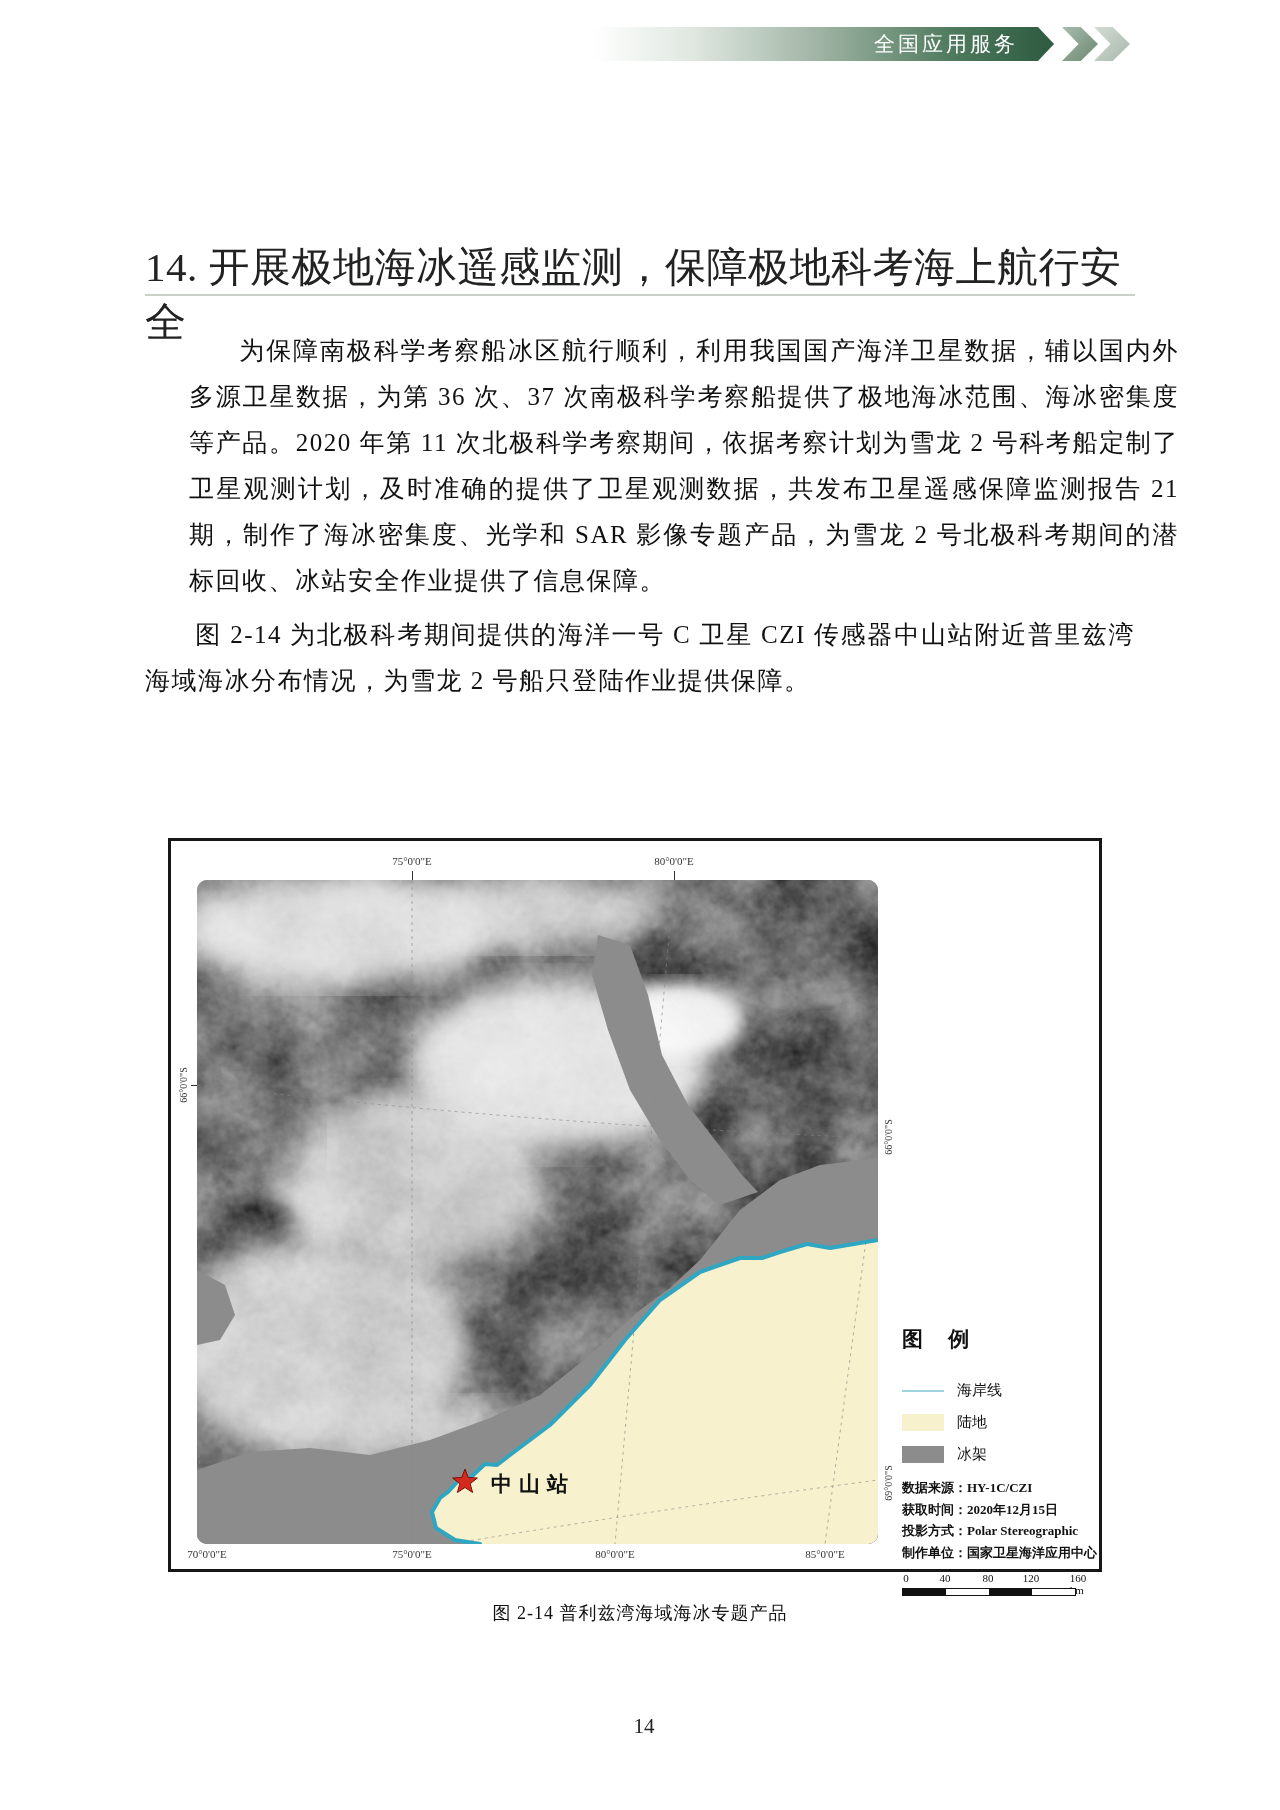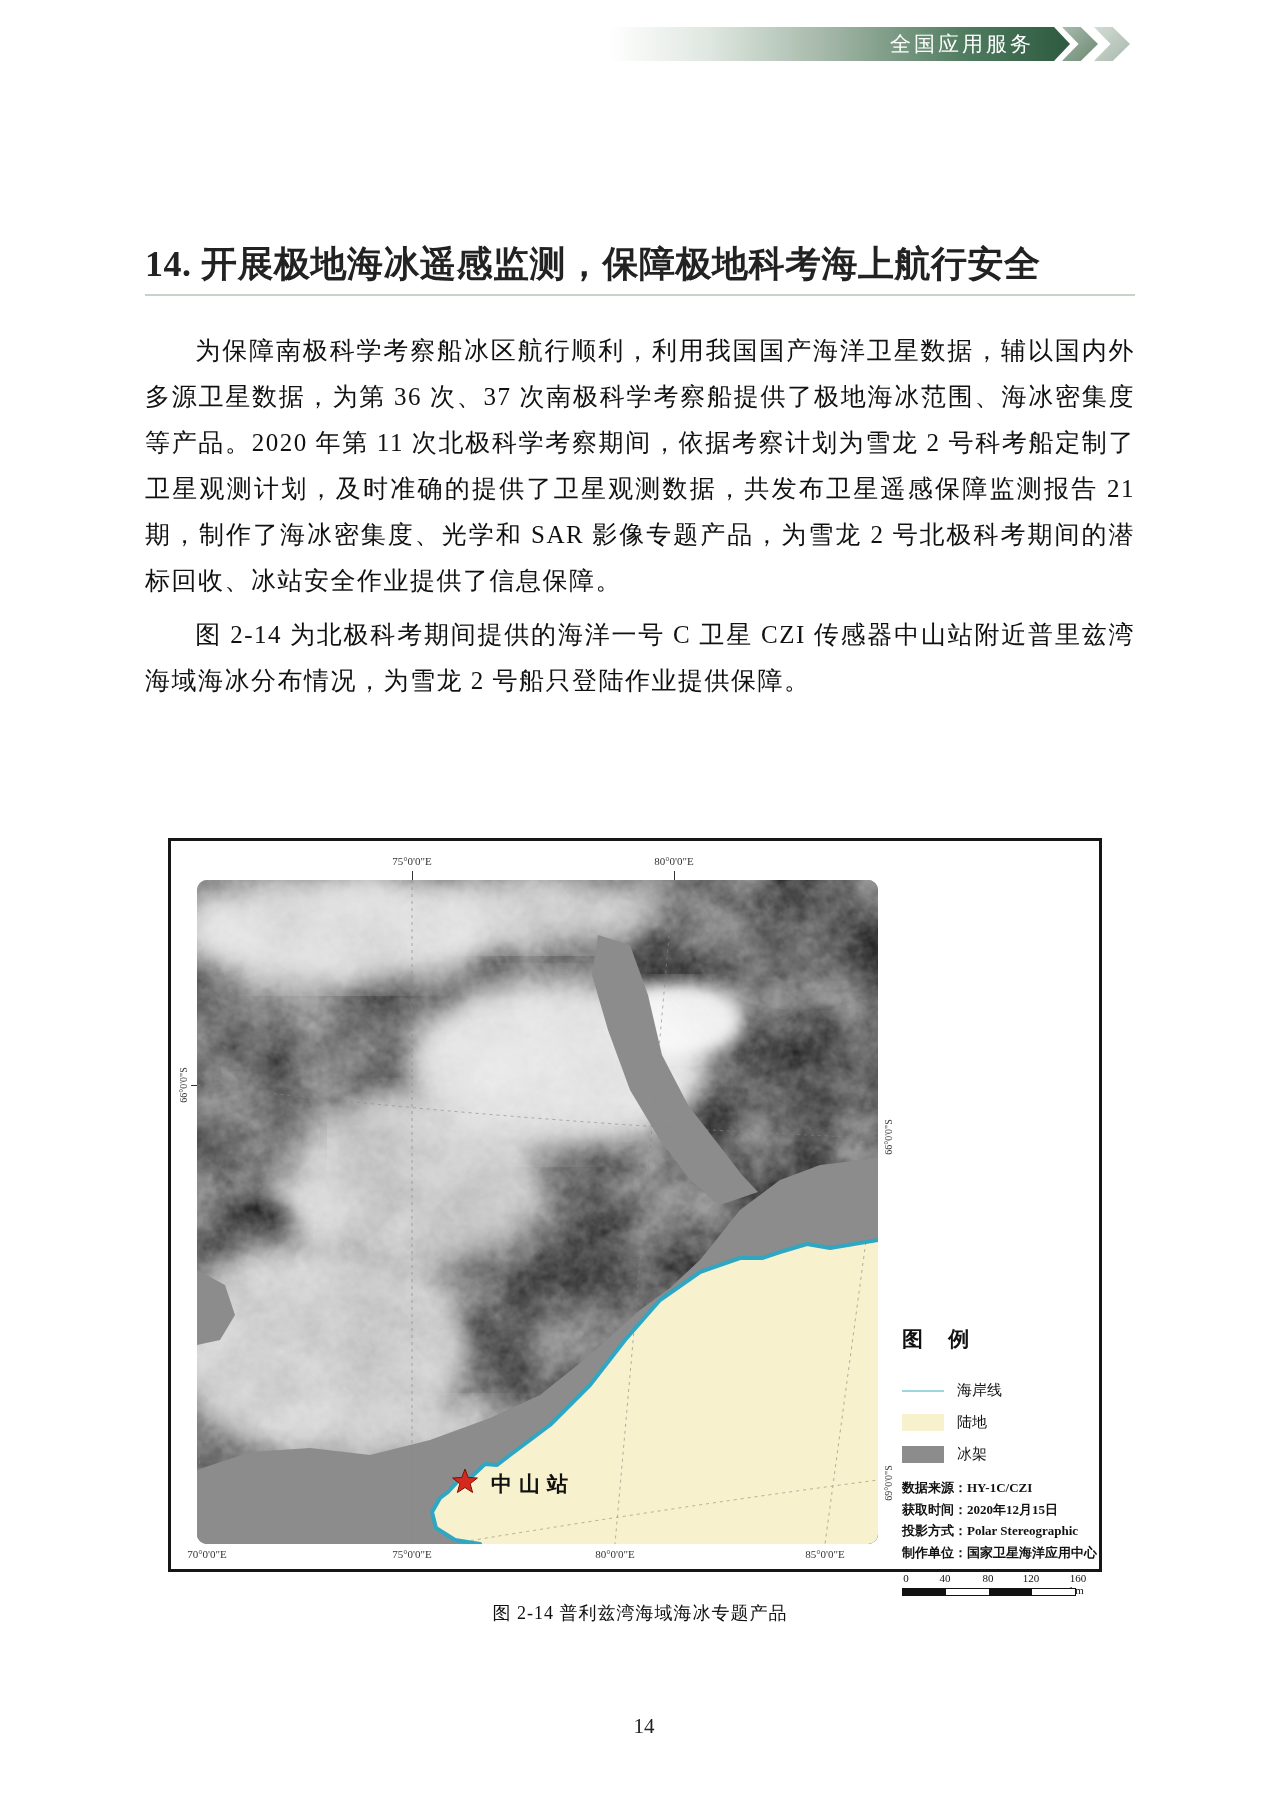--- a/index.html
+++ b/index.html
@@ -1,38 +1,38 @@
 <!DOCTYPE html>
 <html><head>
 <meta charset="utf-8">
 <style>
   html,body{margin:0;padding:0;background:#ffffff;}
   .page{position:relative;width:1280px;height:1810px;background:#ffffff;overflow:hidden;
         font-family:"Liberation Serif","DejaVu Serif",serif;color:#1a1a1a;}
 
   
-  .badge-bar{position:absolute;left:608px;top:27px;width:462px;height:34px;
+  .badge-bar{position:absolute;left:592px;top:27px;width:462px;height:34px;
     background:linear-gradient(90deg,rgba(255,255,255,0) 0%,#dfe7e0 22%,#9db2a2 50%,#4e7a5d 78%,#2d5a40 100%);
     clip-path:polygon(0 0,calc(100% - 16px) 0,100% 50%,calc(100% - 16px) 100%,0 100%);
     display:flex;align-items:center;justify-content:flex-end;}
   .badge-bar span{color:#ffffff;font-size:21px;letter-spacing:3px;padding-right:36px;
     font-family:"Liberation Sans","DejaVu Sans",sans-serif;}
   .chev{position:absolute;top:27px;width:36px;height:34px;
     clip-path:polygon(0 0,52% 0,100% 50%,52% 100%,0 100%,46% 50%);}
   .chev1{left:1062px;background:linear-gradient(135deg,#a9bcae,#69876f);}
   .chev2{left:1094px;background:linear-gradient(135deg,#d4ddd5,#a8b7ab);}
 
   
-  .sec-title{position:absolute;left:145px;top:240px;width:1000px;font-size:36px;font-weight:700;
+  .sec-title{position:absolute;left:145px;top:240px;width:1000px;font-size:41px;font-weight:400;
     color:#222;letter-spacing:0.5px;}
   .divider{position:absolute;left:145px;top:294px;width:990px;height:2px;background:#c9d2c9;}
 
   .para{position:absolute;left:145px;width:990px;font-size:25px;line-height:46px;
     letter-spacing:1.5px;text-align:justify;color:#111;}
-  .para.p1{top:328px;}
+  .para.p1{top:328px;margin-left:44px;}
   .para.p2{top:612px;}
   .indent{display:inline-block;width:50px;}
 
   
   .map-title{position:absolute;left:168px;top:796px;width:934px;text-align:center;
     font-size:26px;font-weight:600;color:#161616;letter-spacing:2px;margin-top:48px;}
   .figure{position:absolute;left:168px;top:838px;width:934px;height:734px;
     border:3px solid #161616;background:#ffffff;box-sizing:border-box;}
   .sat{position:absolute;left:26px;top:39px;width:681px;height:664px;overflow:hidden;border-radius:10px;}
 

